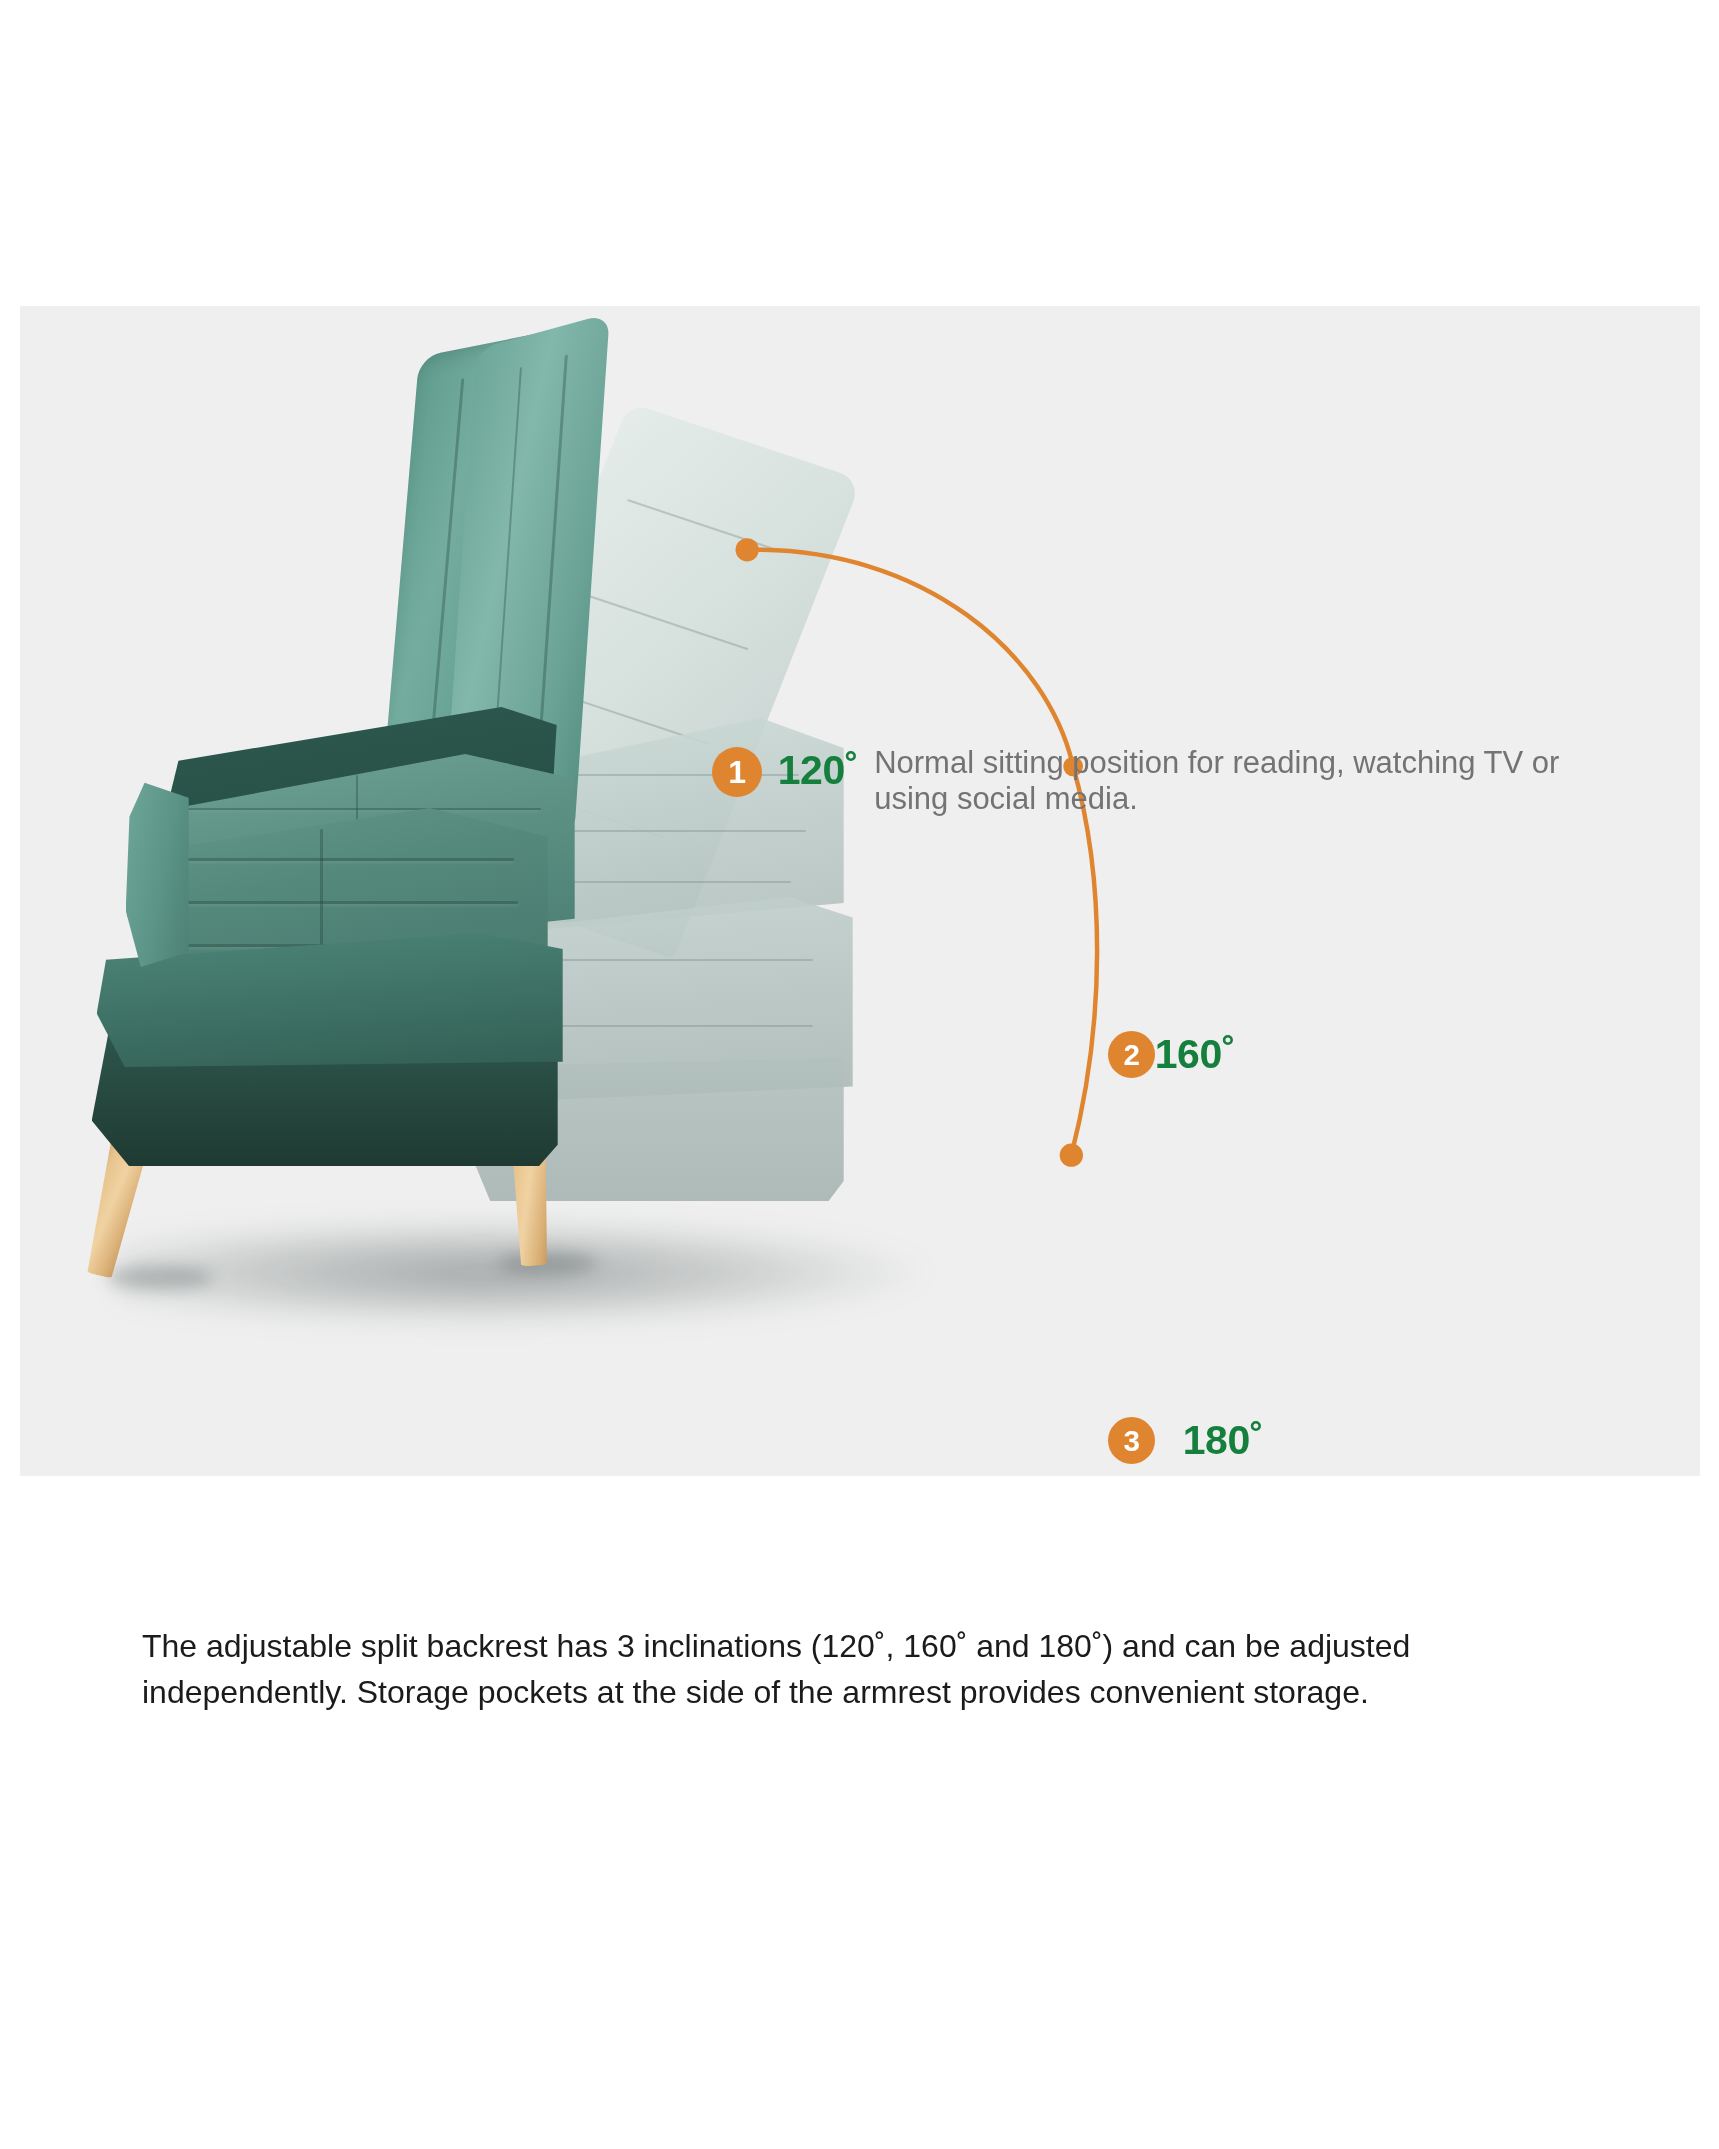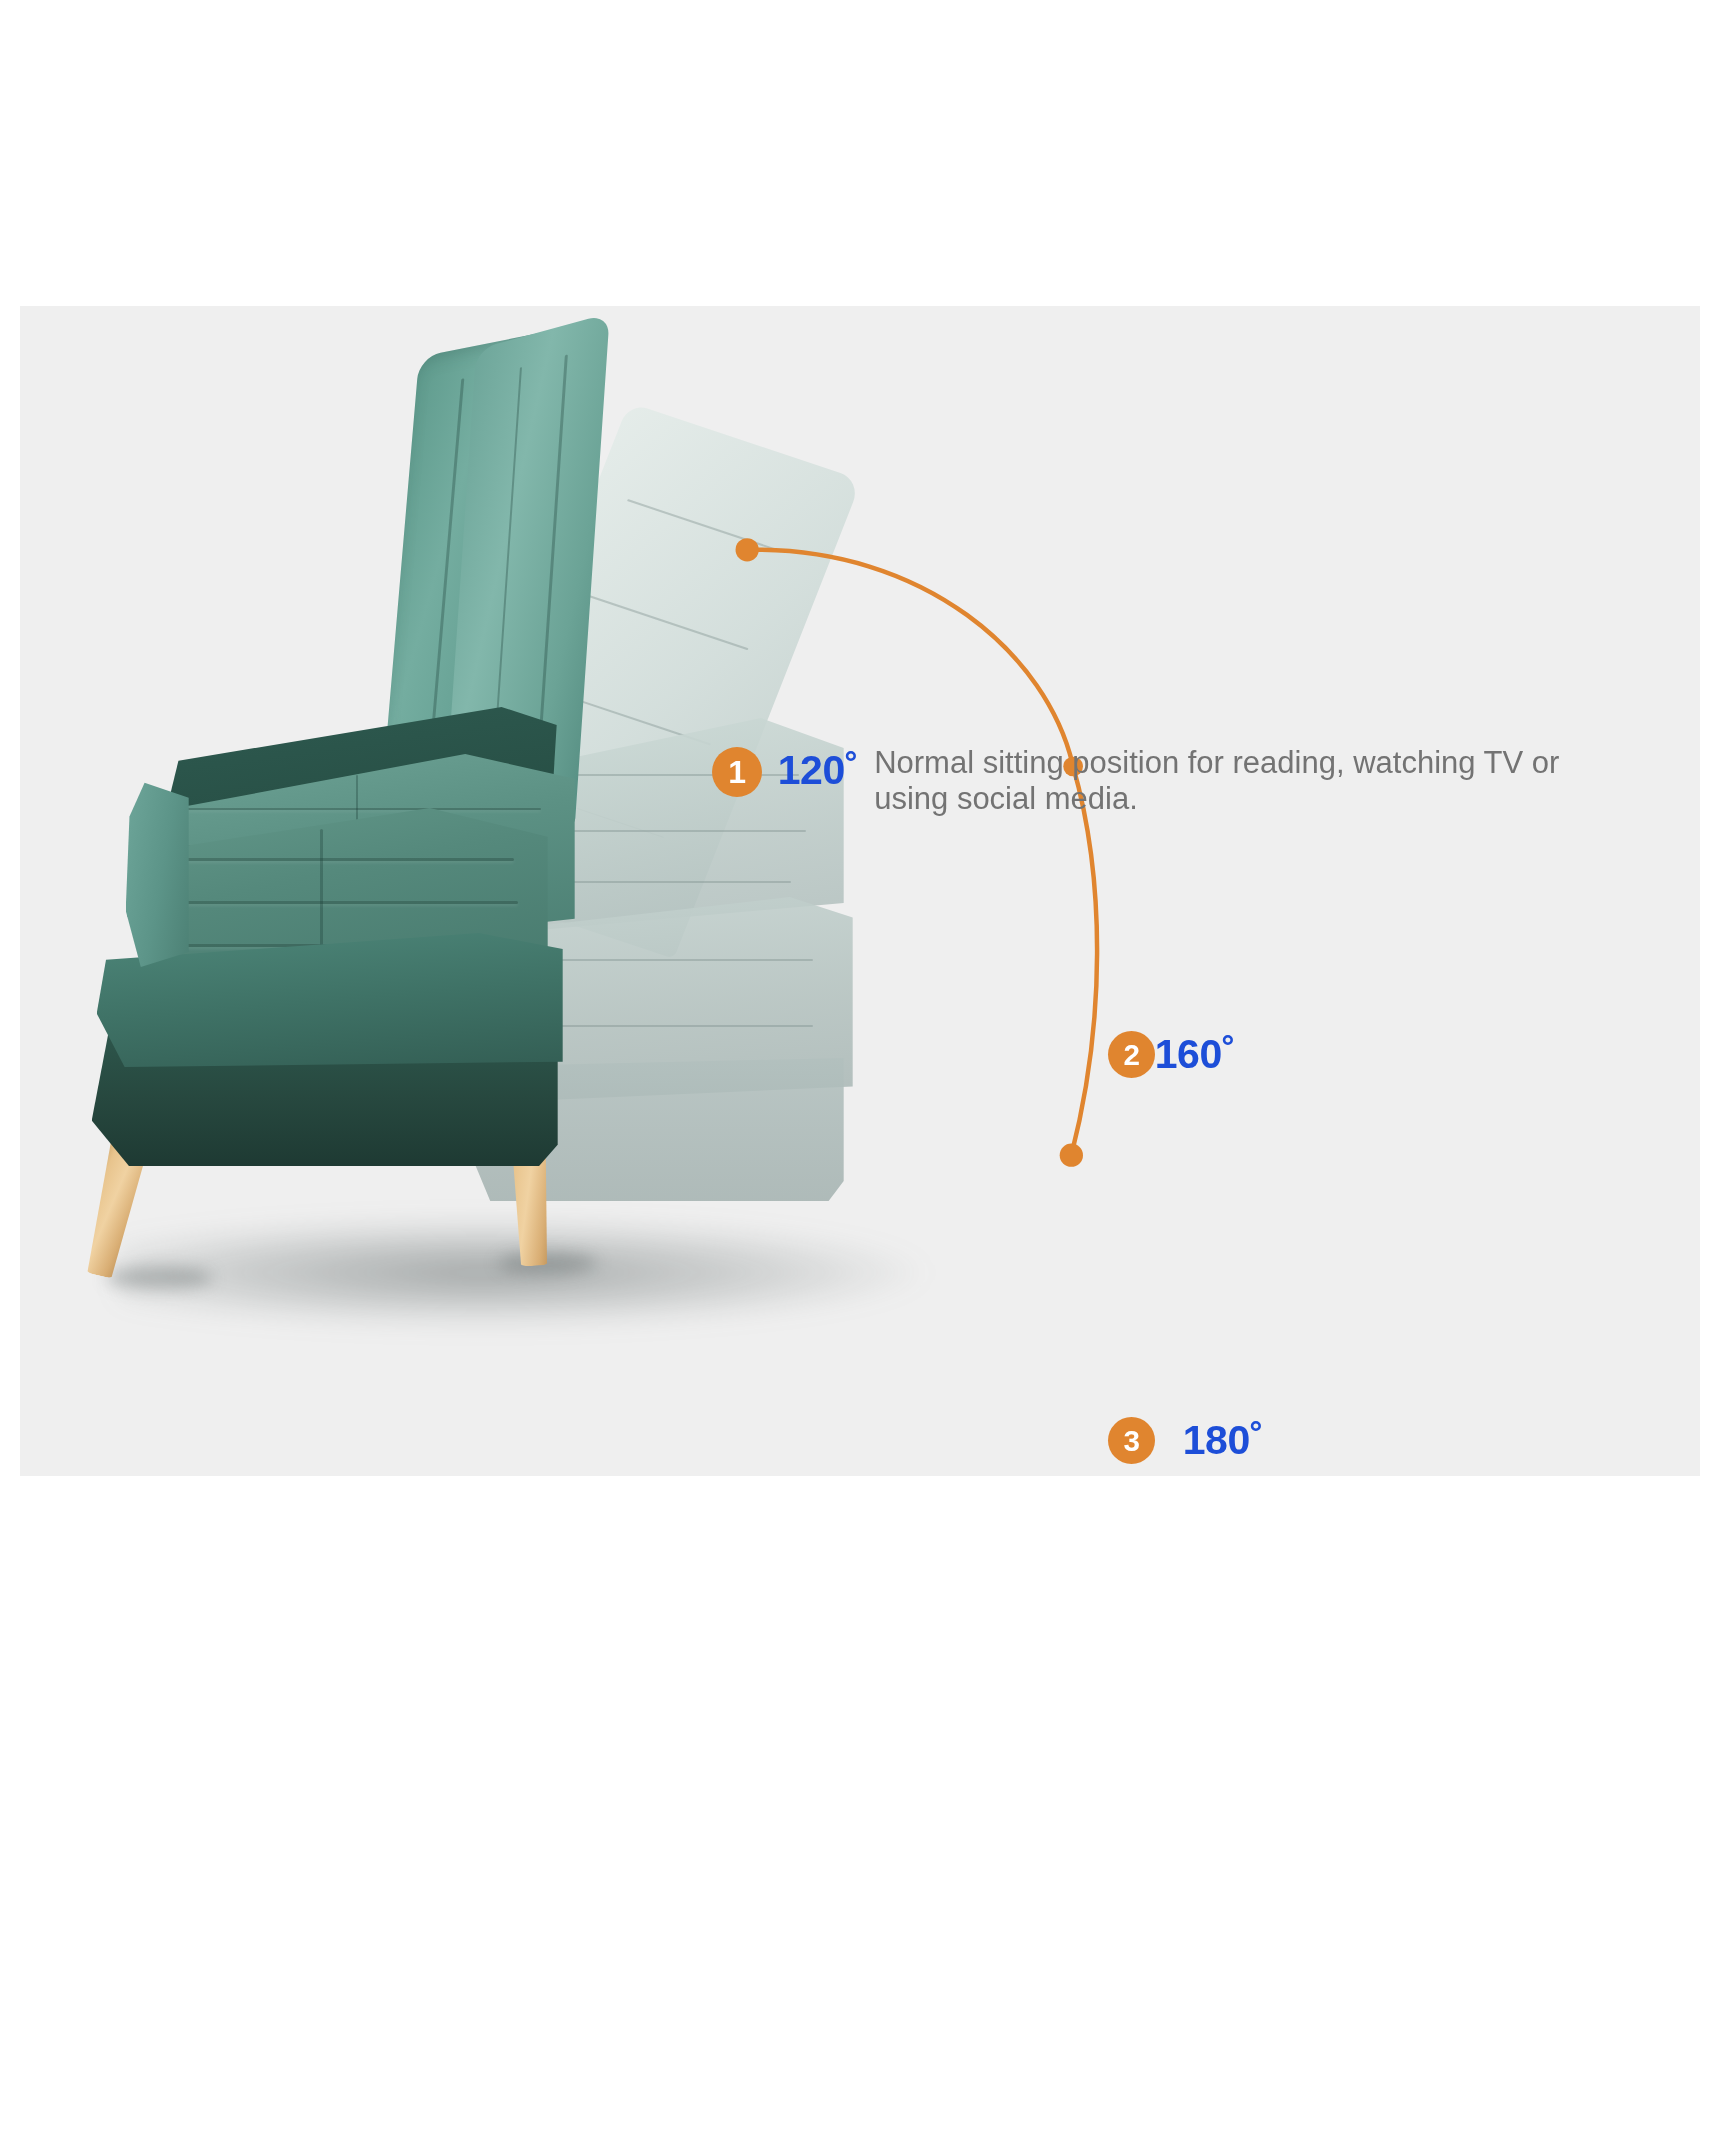--- a/index.html
+++ b/index.html
@@ -143,21 +143,21 @@
   
   .callout { position:absolute; display:flex; align-items:flex-start; }
   .badge {
     width:50px; height:50px; border-radius:50%;
     background:#e0852f; color:#fff;
     display:flex; align-items:center; justify-content:center;
     font-size:32px; font-weight:bold; line-height:1;
     flex:0 0 auto; letter-spacing:-0.9px;
   }
   .angle {
-    font-size:41px; font-weight:bold; color:#1d4ed8; line-height:1;
+    font-size:41px; font-weight:bold; color:#15803d; line-height:1;
     letter-spacing:-0.4px; white-space:nowrap;
   }
   .desc { font-size:31px; color:#737373; line-height:1.16; }
 
   
   #callout-1 { left:692px; top:437px; align-items:flex-start; }
   #callout-1 .badge { margin-top:3.6px; }
   #callout-1 .angle { margin-left:16px; margin-top:7.2px; }
   #callout-1 .desc { margin-left:16px; margin-top:1.8px; width:716px; }
 
@@ -275,15 +275,16 @@
     <div class="callout" id="callout-3">
       <div class="row">
         <div class="badge">3</div>
         <div class="angle">180˚</div>
       </div>
 
     </div>
 
   </div>
 
+  <div id="paragraph">The adjustable split backrest has 3 inclinations (120˚, 160˚ and 180˚) and can be adjusted independently. Storage pockets at the side of the armrest provides convenient storage.</div>
 
 </div>
 
 
 </body></html>

